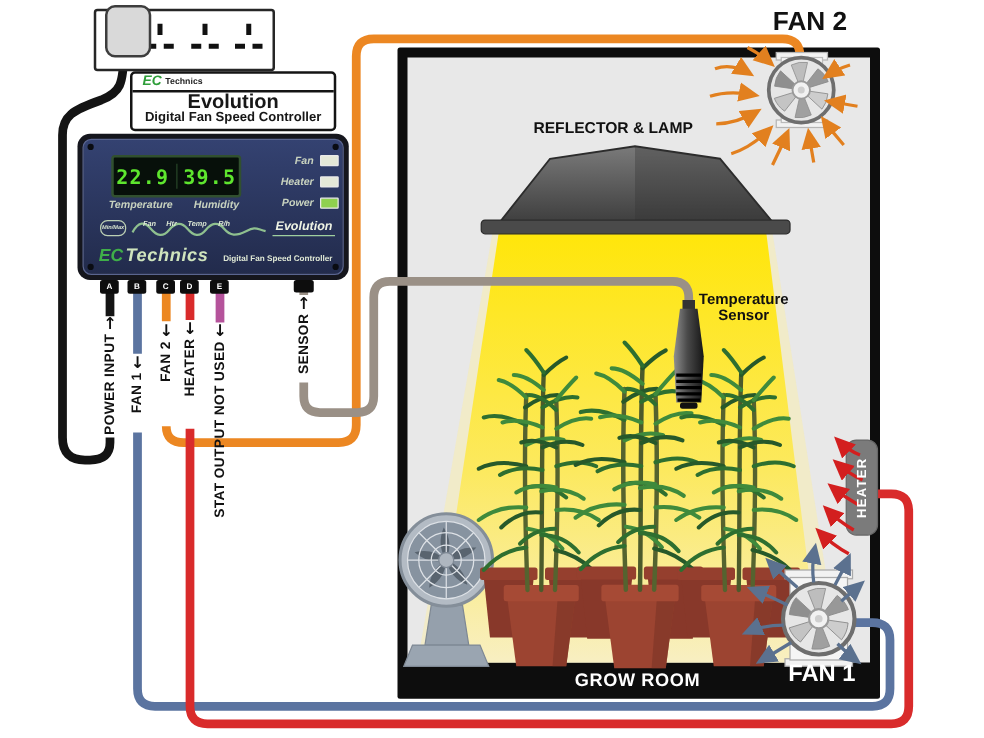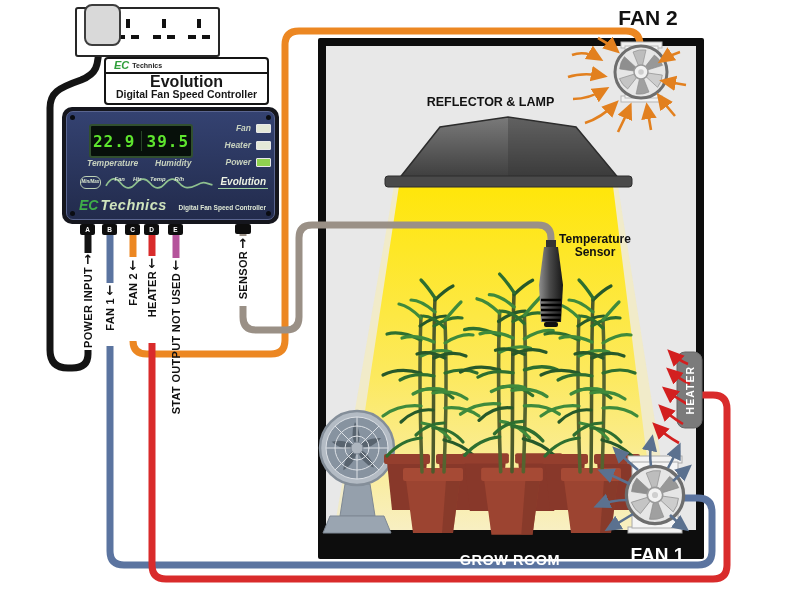--- a/index.html
+++ b/index.html
@@ -1,21 +1,21 @@
 <!DOCTYPE html>
 <html><head>
 <meta charset="utf-8">
 <style>
   html,body{margin:0;padding:0;background:#fff;}
   #stage{position:relative;width:787px;height:590px;background:#ffffff;overflow:hidden;
          font-family:"Liberation Sans",sans-serif;}
   #scene{position:absolute;left:0;top:0;z-index:1;}
   .abs{position:absolute;z-index:3;}
   .title{font-weight:bold;color:#111;text-align:center;}
-  .white{color:#fff;margin-top:15px;}
+  .white{color:#fff;}
   
   .vlabel{display:flex;flex-direction:column;align-items:center;gap:1px;width:18px;z-index:3;}
   .varrow{font-size:13px;font-weight:bold;line-height:1;color:#111;font-family:"DejaVu Sans",sans-serif;}
   .vtext{writing-mode:vertical-rl;transform:rotate(180deg);font-weight:bold;font-size:11px;
          letter-spacing:.3px;line-height:1;color:#111;white-space:nowrap;}
   
   #strip{left:75px;top:7px;width:141px;height:46px;background:#fff;border:2px solid #262626;border-radius:3px;}
   .socket{position:absolute;top:8px;width:24px;height:30px;}
   .slot-v{position:absolute;left:10px;top:2px;width:4px;height:9px;background:#111;}
   .slot-h1{position:absolute;left:1px;top:18px;width:8px;height:3.5px;background:#111;}

